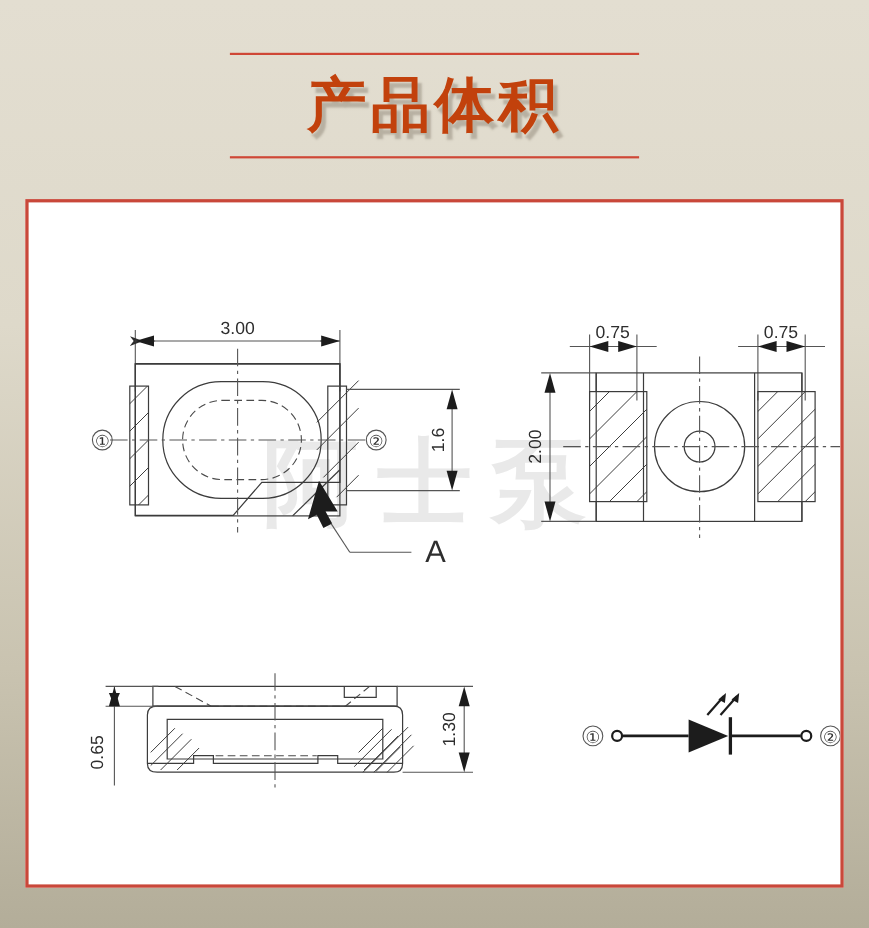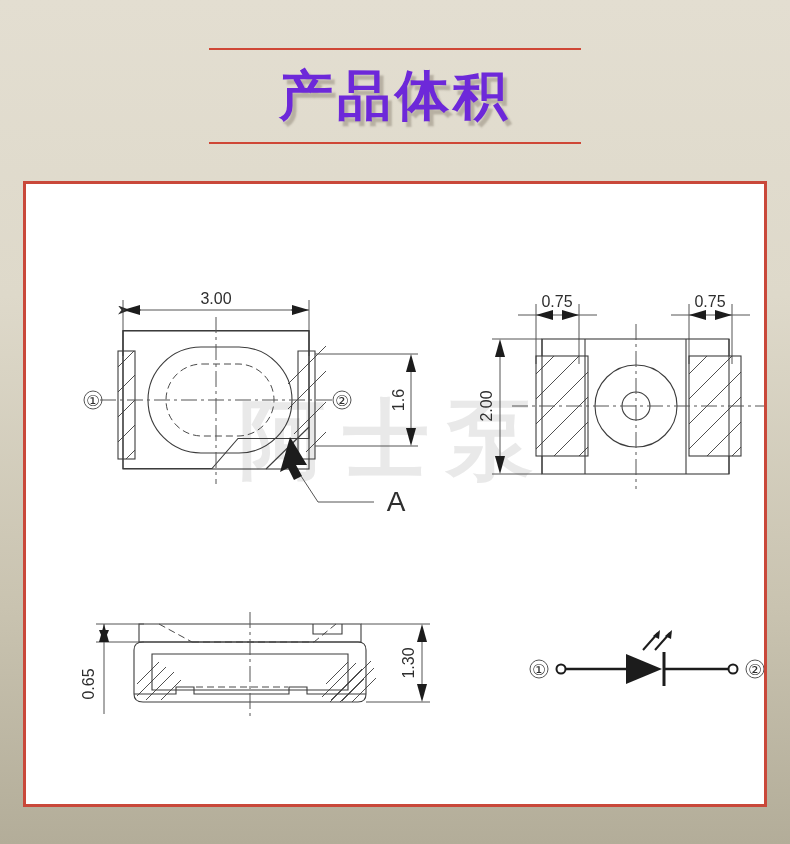--- a/index.html
+++ b/index.html
@@ -36,21 +36,21 @@
   #page-title {
     position: absolute;
     left: 0;
     top: 50%;
     transform: translateY(-50%);
     width: 100%;
     text-align: center;
     font-size: 54px;
     font-weight: bold;
     letter-spacing: 4px;
-    color: #6d28d9;
+    color: #c2410c;
     text-shadow: 4px 5px 2px rgba(120,110,95,0.40);
     font-family: "DejaVu Sans", "Liberation Sans", sans-serif;
     line-height: 1;
     white-space: nowrap;
   }
 
   
   #drawing-panel {
     position: absolute;
     left: 23px;

